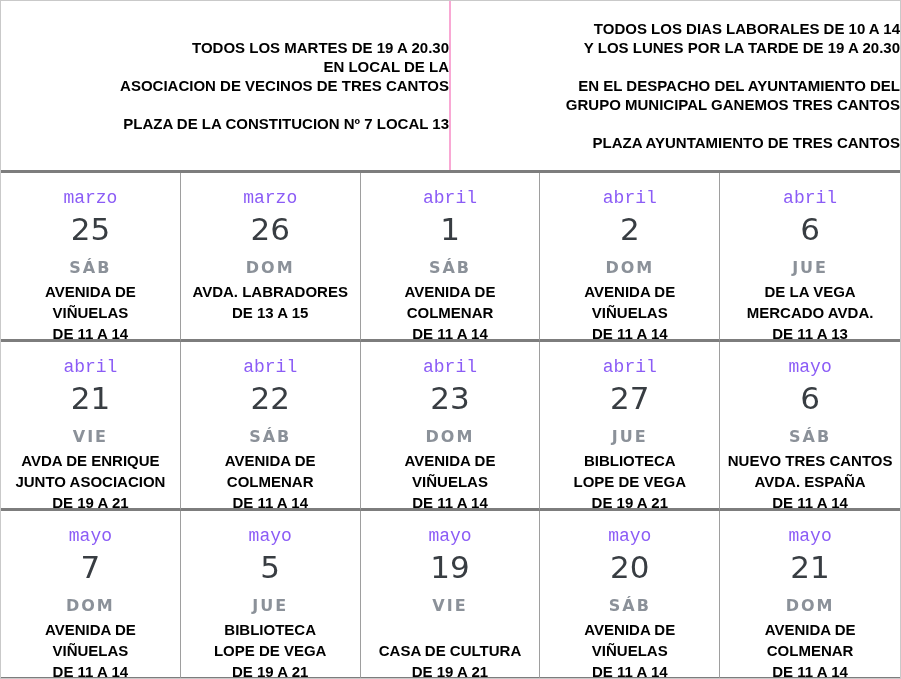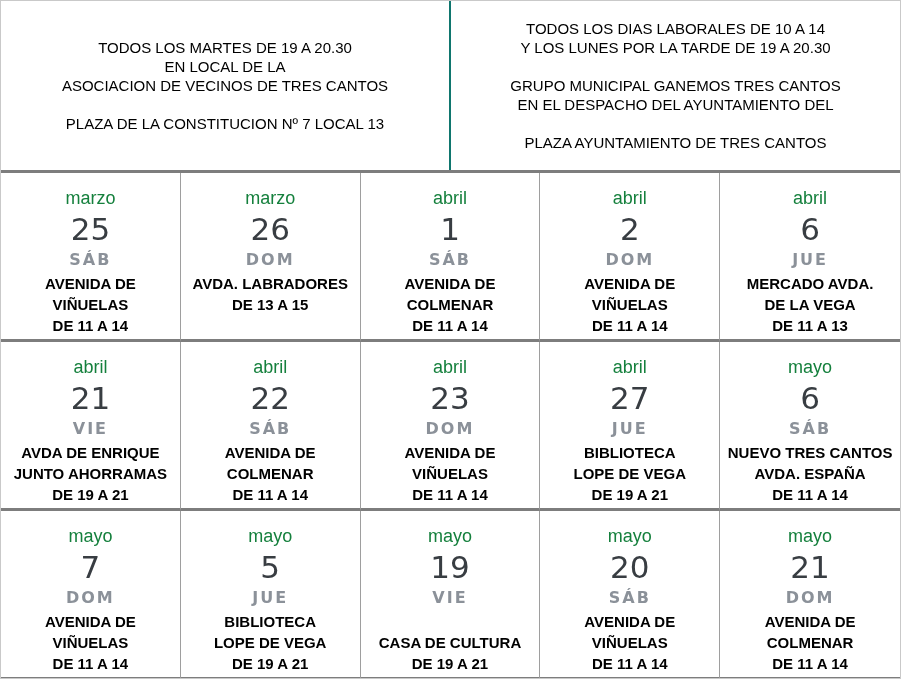--- a/index.html
+++ b/index.html
@@ -8,47 +8,47 @@
     background: #ffffff;
     border: 1px solid #c9c9c9;
     font-family: "Liberation Sans", sans-serif;
     overflow: hidden;
   }
   
   .header { display: flex; height: 172px; box-sizing: border-box; border-bottom: 3px solid #7d7d7d; }
   .header-box {
     box-sizing: border-box;
     display: flex; flex-direction: column; justify-content: center;
-    text-align: center;
-    font-weight: normal; font-size: 15px; color: #000000;
-  }
-  .header-box.left  { flex: 0 0 450px; border-right: 2px solid #0f766e; }
+    text-align: right;
+    font-weight: bold; font-size: 15px; color: #000000;
+  }
+  .header-box.left  { flex: 0 0 450px; border-right: 2px solid #f9a8d4; }
   .header-box.right { flex: 1 1 auto; }
   .h-line { min-height: 19px; line-height: 19px; white-space: nowrap; }
   
   .grid { display: grid; grid-template-columns: repeat(5, 1fr); }
   .card {
     box-sizing: border-box; height: 169px;
     border-bottom: 3px solid #7d7d7d;
     border-right: 1px solid #9e9e9e;
     text-align: center; padding-top: 13px; overflow: hidden;
   }
   .card:nth-child(5n) { border-right: none; }
   .month {
-    font-family: Liberation Sans, sans-serif;
-    font-size: 18px; color: #15803d; line-height: 24px;
+    font-family: Liberation Mono, monospace;
+    font-size: 18px; color: #8b5cf6; line-height: 24px;
   }
   .daynum {
     font-family: "DejaVu Sans", sans-serif;
     font-size: 31px; font-weight: normal; color: #383d42; line-height: 38px;
   }
   .dow {
     font-family: "DejaVu Sans", sans-serif;
     font-size: 16px; font-weight: bold; color: #8b9199;
-    letter-spacing: 2px; line-height: 24px; margin-bottom: 1px;
+    letter-spacing: 2px; line-height: 24px; margin-bottom: 1px; margin-top: 8px;
   }
   .loc { font-size: 15px; font-weight: bold; color: #000000; }
   .loc-line { min-height: 21px; line-height: 21px; white-space: nowrap; }
 </style>
 </head>
 <body>
 
 <div class="page">
 
   <div class="header">
@@ -56,22 +56,22 @@
         <div class="h-line">TODOS LOS MARTES DE 19 A 20.30</div>
         <div class="h-line">EN LOCAL DE LA</div>
         <div class="h-line">ASOCIACION DE VECINOS DE TRES CANTOS</div>
         <div class="h-line"></div>
         <div class="h-line">PLAZA DE LA CONSTITUCION Nº 7 LOCAL 13</div>
       </div>
     <div class="header-box right">
         <div class="h-line">TODOS LOS DIAS LABORALES DE 10 A 14</div>
         <div class="h-line">Y LOS LUNES POR LA TARDE DE 19 A 20.30</div>
         <div class="h-line"></div>
+        <div class="h-line">EN EL DESPACHO DEL AYUNTAMIENTO DEL</div>
         <div class="h-line">GRUPO MUNICIPAL GANEMOS TRES CANTOS</div>
-        <div class="h-line">EN EL DESPACHO DEL AYUNTAMIENTO DEL</div>
         <div class="h-line"></div>
         <div class="h-line">PLAZA AYUNTAMIENTO DE TRES CANTOS</div>
       </div>
   </div>
 
   <div class="grid">
       <div class="card">
       <div class="month">marzo</div>
       <div class="daynum">25</div>
       <div class="dow">SÁB</div>
@@ -108,32 +108,32 @@
           <div class="loc-line">AVENIDA DE</div>
           <div class="loc-line">VIÑUELAS</div>
           <div class="loc-line">DE 11 A 14</div>
         </div>
     </div>
       <div class="card">
       <div class="month">abril</div>
       <div class="daynum">6</div>
       <div class="dow">JUE</div>
       <div class="loc">
+          <div class="loc-line">DE LA VEGA</div>
           <div class="loc-line">MERCADO AVDA.</div>
-          <div class="loc-line">DE LA VEGA</div>
           <div class="loc-line">DE 11 A 13</div>
         </div>
     </div>
       <div class="card">
       <div class="month">abril</div>
       <div class="daynum">21</div>
       <div class="dow">VIE</div>
       <div class="loc">
           <div class="loc-line">AVDA DE ENRIQUE</div>
-          <div class="loc-line">JUNTO AHORRAMAS</div>
+          <div class="loc-line">JUNTO ASOCIACION</div>
           <div class="loc-line">DE 19 A 21</div>
         </div>
     </div>
       <div class="card">
       <div class="month">abril</div>
       <div class="daynum">22</div>
       <div class="dow">SÁB</div>
       <div class="loc">
           <div class="loc-line">AVENIDA DE</div>
           <div class="loc-line">COLMENAR</div>

